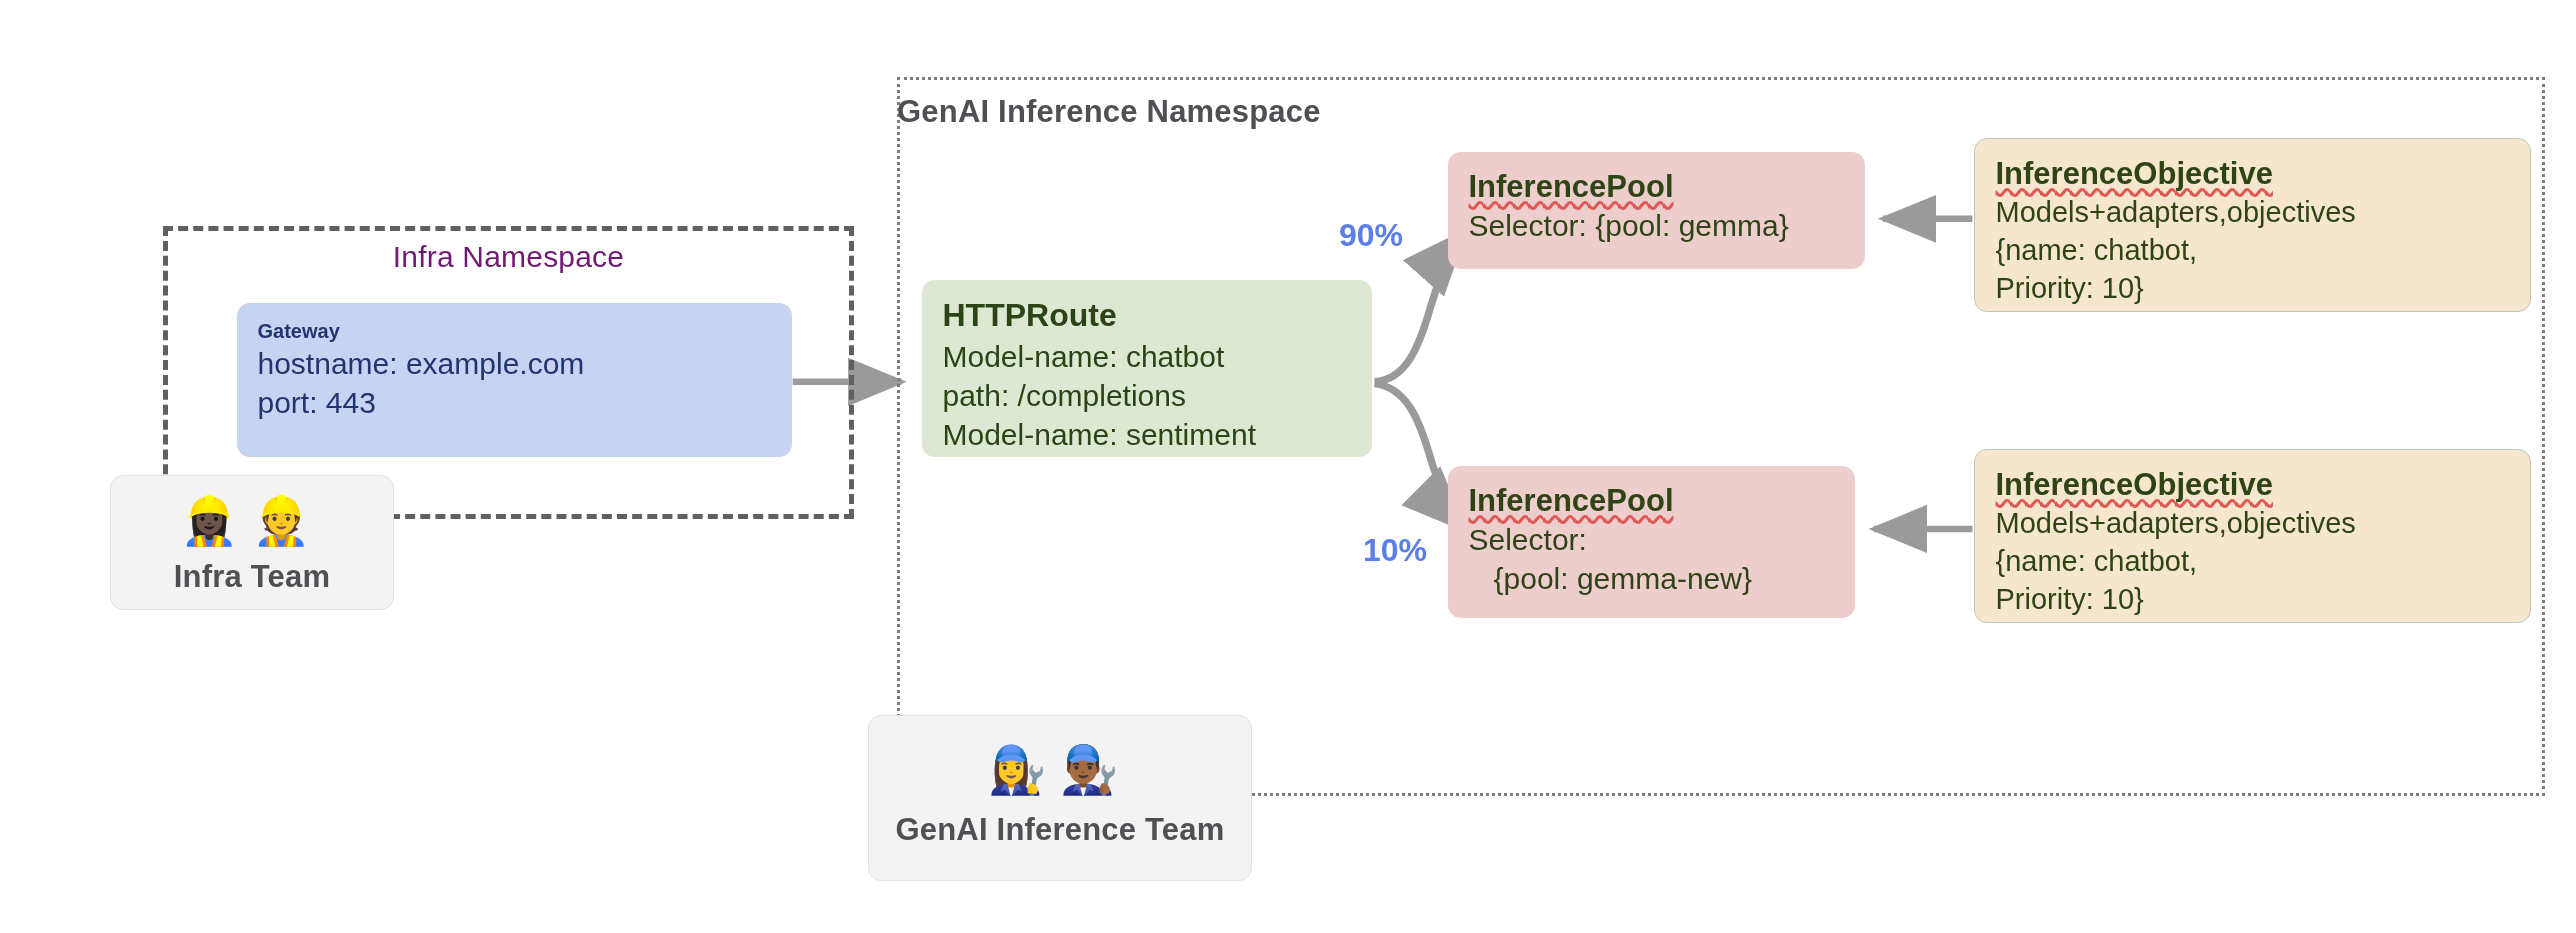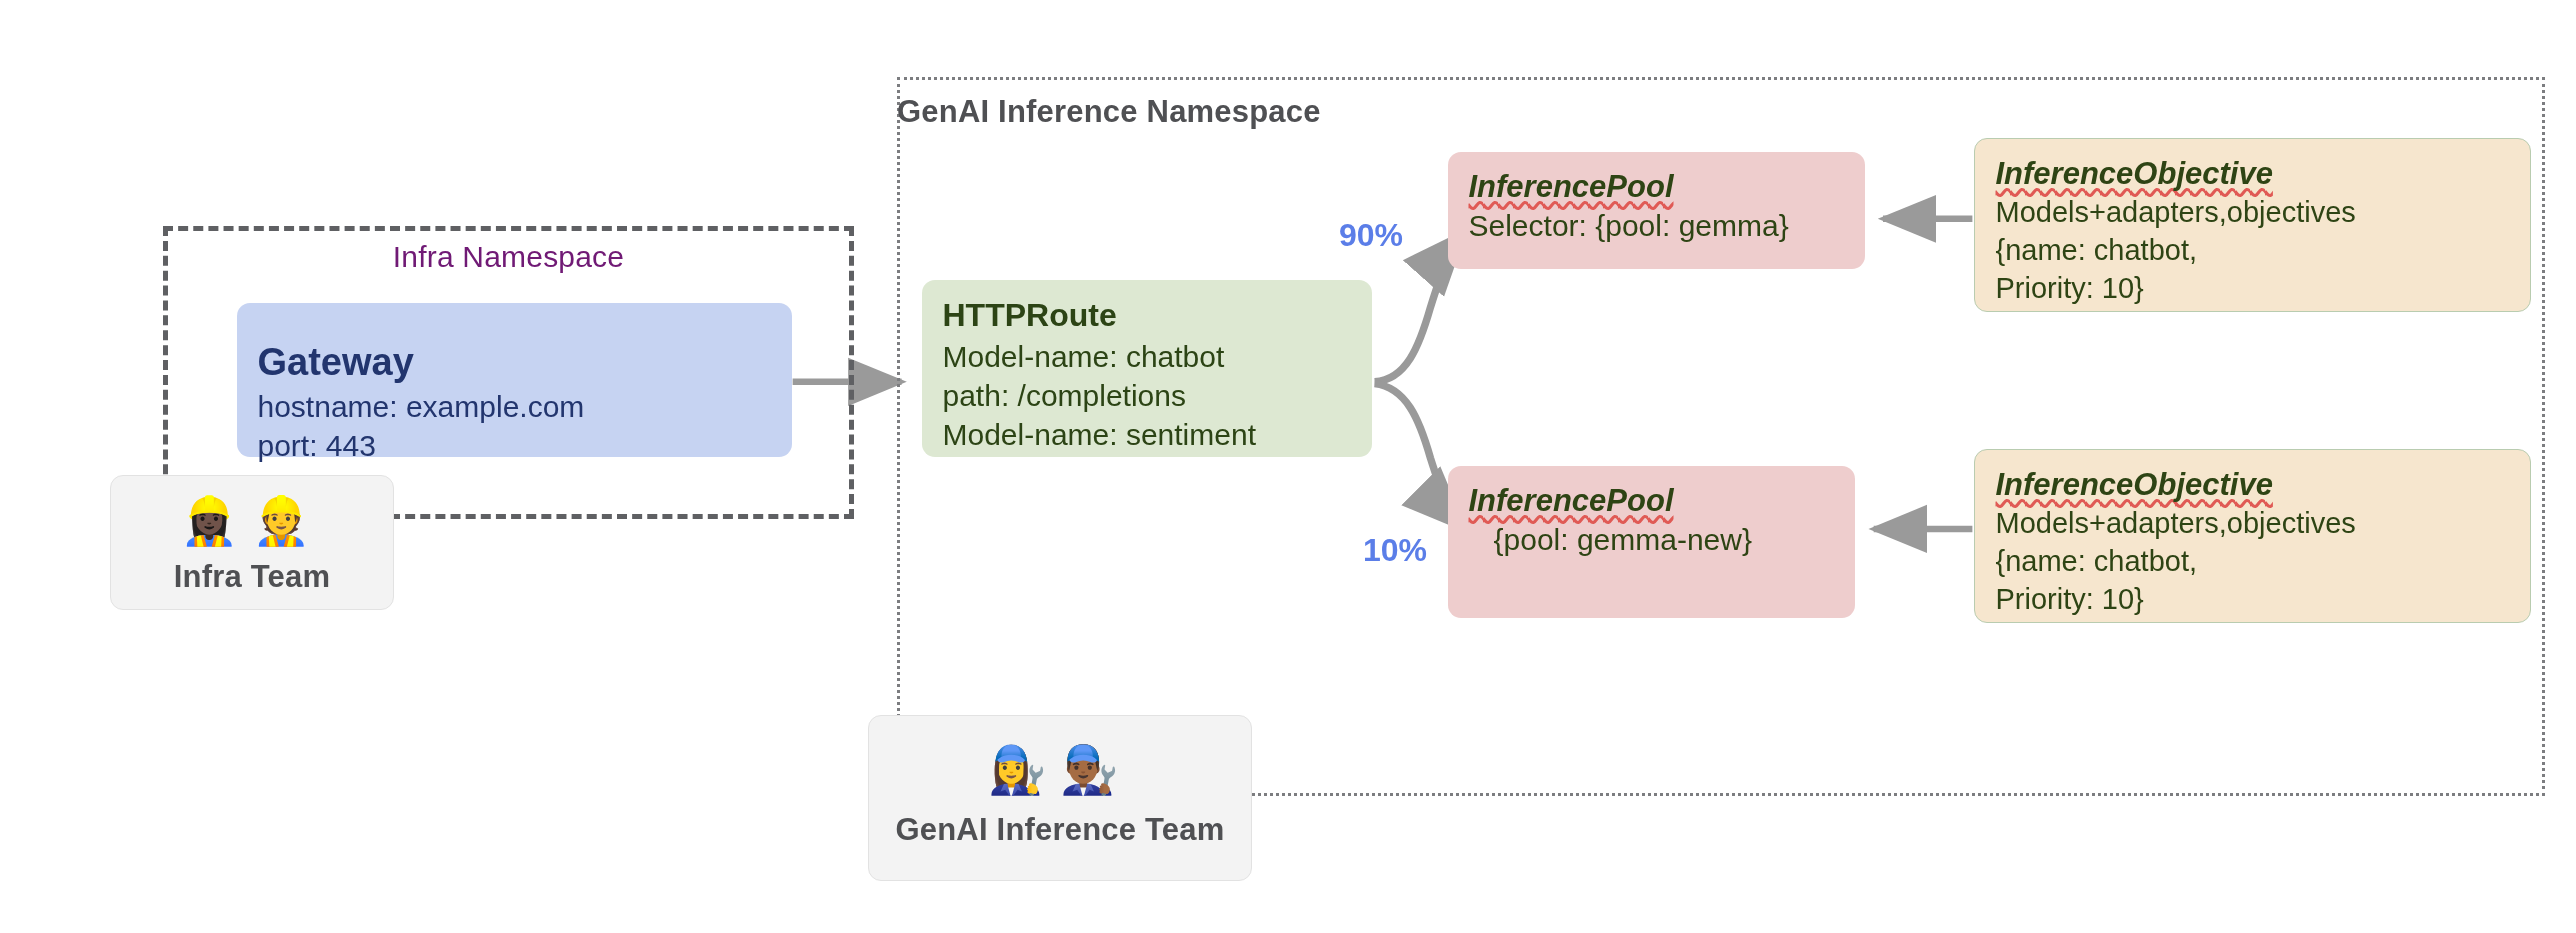--- a/index.html
+++ b/index.html
@@ -74,33 +74,32 @@
   }
   .node .mono {
     font-family: Liberation Sans, sans-serif;
     font-size: 30px;
     white-space: pre;
   }
   .spell {
     text-decoration: underline wavy #e05a55;
     text-decoration-skip-ink: none;
     text-underline-offset: 3.7px;
-    font-style: italic;
   }
 
   
   .gateway {
     left: 237px;
     top: 303px;
     width: 555px;
     height: 154px;
     background: #c6d3f2;
     color: #22356e;
   }
-  .gateway .hdr { color: #22356e; font-size: 38px; margin-top: 20px; }
+  .gateway .hdr { color: #22356e; font-size: 20px; }
   .gateway .mono { color: #22356e; }
 
   
   .httproute {
     left: 922px;
     top: 272px;
     width: 450px;
     height: 177px;
     background: #dde8d2;
     color: #2c4415;
@@ -253,20 +252,21 @@
     <div class="mono">Model-name: sentiment</div>
   </div>
 
   <div class="node pool pool-1">
     <div class="hdr spell">InferencePool</div>
     <div class="body">Selector: {pool: gemma}</div>
   </div>
 
   <div class="node pool pool-2">
     <div class="hdr spell">InferencePool</div>
+    <div class="body">Selector:</div>
     <div class="body">   {pool: gemma-new}</div>
   </div>
 
   <div class="pct pct-90">90%</div>
   <div class="pct pct-10">10%</div>
 
   <div class="node objective obj-1">
     <div class="hdr spell">InferenceObjective</div>
     <div class="mono">Models+adapters,objectives</div>
     <div class="mono">{name: chatbot,</div>

